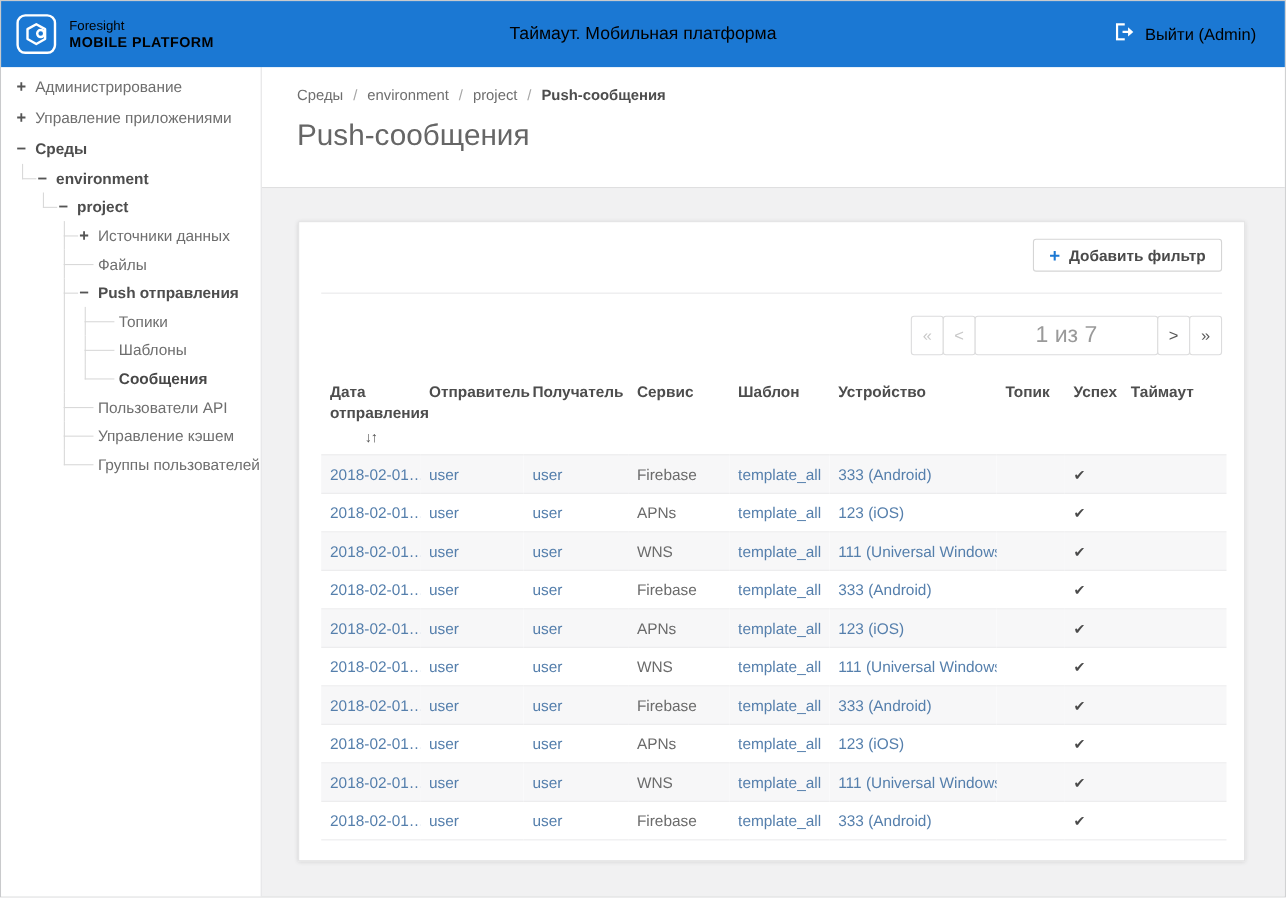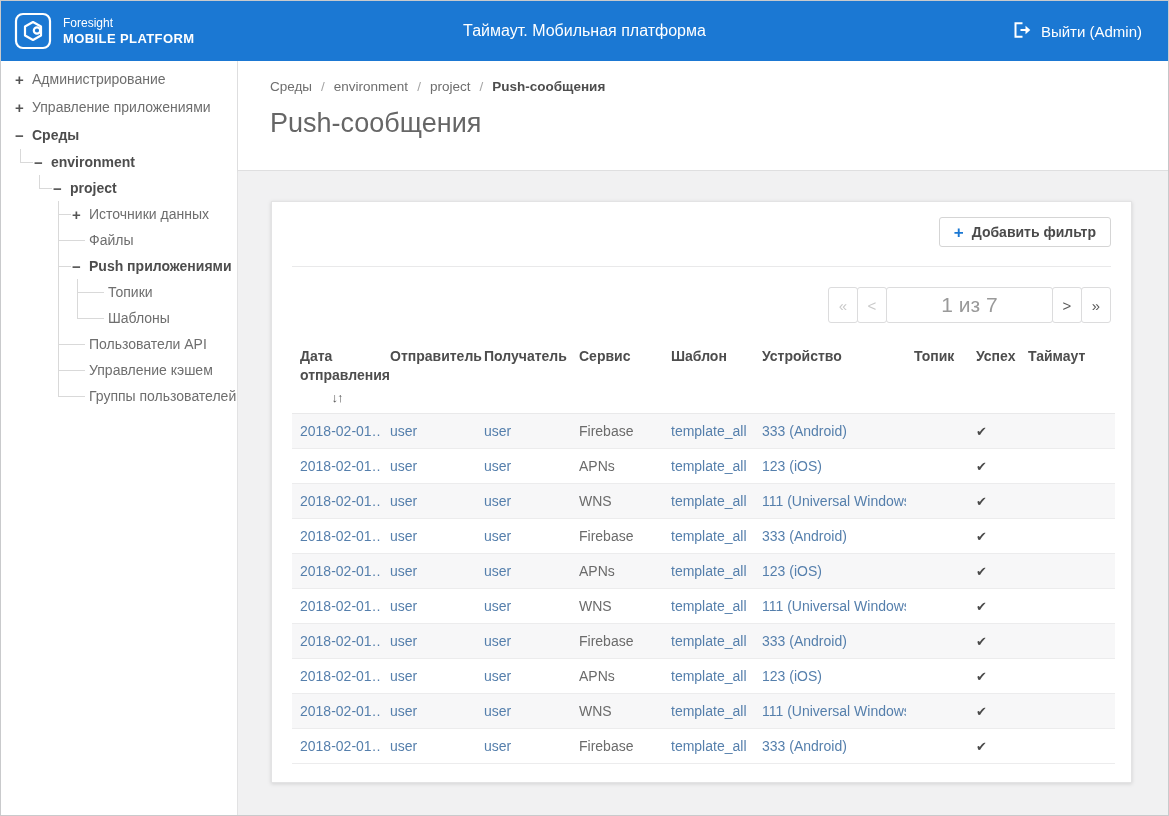--- a/index.html
+++ b/index.html
@@ -4,21 +4,21 @@
 <style>
   * { box-sizing: border-box; margin: 0; padding: 0; }
   html,body { width:1169px; height:816px; }
   body {
     font-family: "Liberation Sans", "DejaVu Sans", sans-serif;
     background:#fff; overflow:hidden;
   }
   .page { width:1169px; height:816px; border:1px solid #c9cacc; display:flex; flex-direction:column; background:#f1f1f2; }
 
   
-  .topbar { height:60px; background:#1b78d3; flex:none; display:flex; align-items:center; position:relative; color:#ffffff; }
+  .topbar { height:60px; background:#1b78d3; flex:none; display:flex; align-items:center; position:relative; color:#000000; }
   .brand { display:flex; align-items:center; gap:10px; padding-left:12px; }
   .brand svg { display:block; }
   .brand-text .l1 { font-size:12px; font-weight:400; line-height:15px; }
   .brand-text .l2 { font-size:13px; font-weight:700; letter-spacing:.4px; line-height:16px; }
   .app-title { position:absolute; left:0; right:0; text-align:center; font-size:16px; pointer-events:none; }
   .logout { margin-left:auto; padding-right:26px; display:flex; align-items:center; gap:9px; font-size:15px; cursor:pointer; }
 
   
   .main-row { flex:1; display:flex; min-height:0; }
   .sidebar { width:237px; flex:none; background:#fff; border-right:1px solid #e2e2e3; overflow:hidden; }
@@ -146,31 +146,36 @@
                         </div>
                       </li>
                       <li class="leaf">
                         <div class="node">
                           <span class="t-label">Файлы</span>
                         </div>
                       </li>
                       <li>
                         <div class="node bold">
                           <span class="t-icon">−</span>
-                          <span class="t-label">Push приложениями</span>
+                          <span class="t-label">Push отправления</span>
                         </div>
                         <ul>
                           <li class="leaf">
                             <div class="node">
                               <span class="t-label">Топики</span>
                             </div>
                           </li>
                           <li class="leaf">
                             <div class="node">
                               <span class="t-label">Шаблоны</span>
+                            </div>
+                          </li>
+                          <li class="leaf">
+                            <div class="node bold active">
+                              <span class="t-label">Сообщения</span>
                             </div>
                           </li>
                         </ul>
                       </li>
                       <li class="leaf">
                         <div class="node">
                           <span class="t-label">Пользователи API</span>
                         </div>
                       </li>
                       <li class="leaf">

